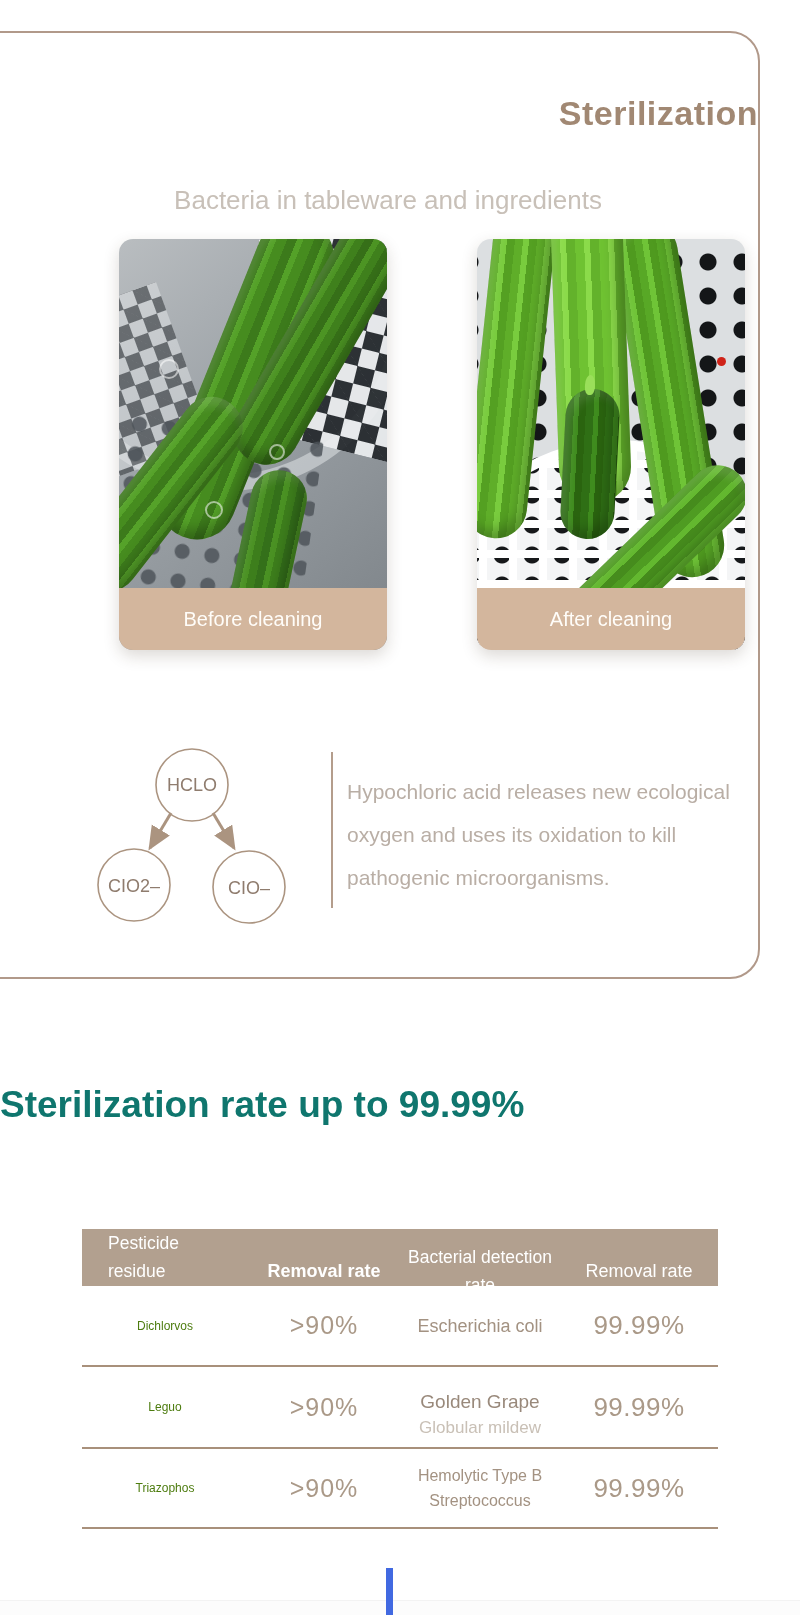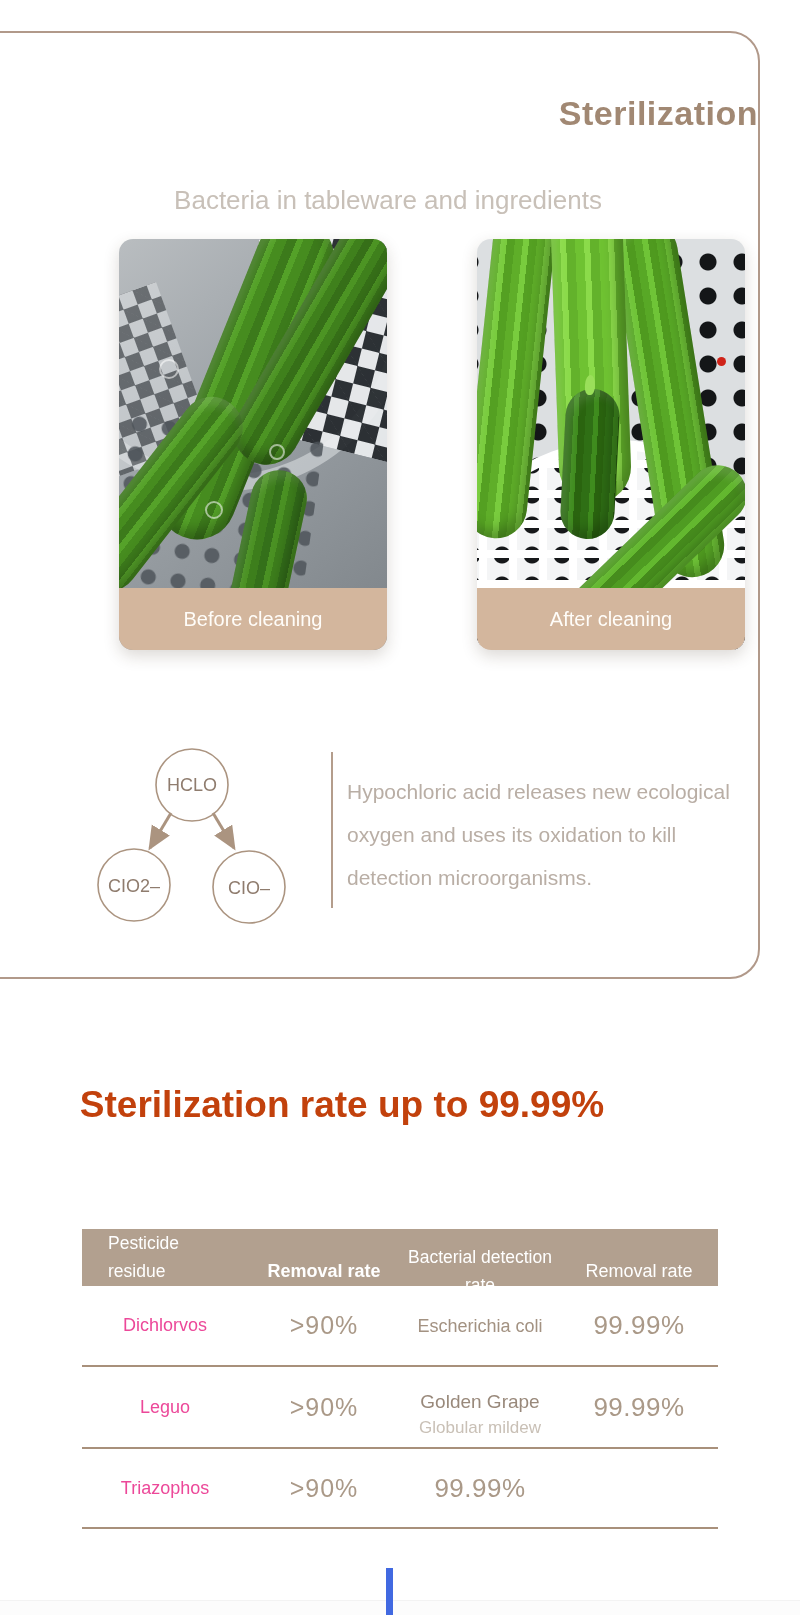--- a/index.html
+++ b/index.html
@@ -81,40 +81,40 @@
   
   .diagram{position:absolute;left:115px;top:712px;}
   .diagram circle{fill:none;stroke:#ab9480;stroke-width:1.6;}
   .diagram text{fill:#8f7c6e;font-size:18px;font-family:"Liberation Sans",sans-serif;}
   .diagram line{stroke:#ab9480;stroke-width:3;}
   .vdivider{position:absolute;left:359px;top:719px;width:2px;height:156px;background:#b49d8c;}
   .desc{position:absolute;left:375px;top:716px;width:405px;font-size:21px;line-height:43px;
         color:#b9aea5;}
 
   
-  .s2-title{position:absolute;left:0;top:1053px;width:684px;text-align:center;
-        font-size:37px;color:#c2410c;}
+  .s2-title{position:absolute;left:0;top:1053px;width:684px;
+        font-size:37px;color:#0f766e;}
   .s2-sub{position:absolute;left:0;top:1133px;width:800px;text-align:center;
         font-size:24px;color:#8c8378;}
 
   
   .rtable{position:absolute;left:82px;top:1229px;width:636px;}
   .thead{display:grid;grid-template-columns:166px 152px 160px 158px;height:57px;
         background:#b2a08f;color:#fff;align-items:center;}
   .thead .hc{font-size:17.5px;text-align:center;line-height:28px;}
   .thead .hc1{text-align:left;padding-left:26px;padding-right:14px;}
   .thead .hc2{font-weight:700;font-size:18px;}
   .thead .hc4{font-weight:500;font-size:18px;}
   .trow{display:grid;grid-template-columns:166px 152px 160px 158px;align-items:center;
         border-bottom:2px solid #a8907b;}
   .trow.r1{height:79px;}
   .trow.r2{height:80px;}
   .trow.r3{height:78px;}
   .tc{text-align:center;}
-  .pest{font-size:18px;color:#ec4899;}
+  .pest{font-size:12px;color:#4d7c0f;}
   .remv{font-size:25px;color:#aa9988;letter-spacing:1px;}
   .rate{font-size:26px;color:#aa9988;letter-spacing:.5px;}
   .bact{display:flex;flex-direction:column;justify-content:flex-start;line-height:26px;}
   .bact span{font-size:18px;color:#a39282;}
   .r2 .bact .b-main{font-size:19px;color:#99897b;margin-top:16px;}
   .r2 .bact .b-sub{font-size:17px;color:#c9c0b6;}
   .r3 .bact span{font-size:16px;line-height:25px;}
   .b-sub:empty{display:none;}
 
   
@@ -169,21 +169,21 @@
       <circle cx="47" cy="140" r="36"></circle>
       <circle cx="162" cy="142" r="36"></circle>
       <line x1="84" y1="68" x2="63" y2="103" marker-end="url(#ah)"></line>
       <line x1="126" y1="68" x2="147" y2="103" marker-end="url(#ah)"></line>
       <text x="105" y="46" text-anchor="middle">HCLO</text>
       <text x="47" y="147" text-anchor="middle">CIO2–</text>
       <text x="162" y="149" text-anchor="middle">CIO–</text>
     </svg>
 
     <div class="vdivider"></div>
-    <p class="desc">Hypochloric acid releases new ecological oxygen and uses its oxidation to kill detection microorganisms.</p>
+    <p class="desc">Hypochloric acid releases new ecological oxygen and uses its oxidation to kill pathogenic microorganisms.</p>
   </section>
 
   <h2 class="s2-title">Sterilization rate up to 99.99%</h2>
 
   <div class="rtable">
     <div class="thead">
       <div class="hc hc1">Pesticide residue detection rate</div>
       <div class="hc hc2">Removal rate</div>
       <div class="hc hc3">Bacterial detection rate</div>
       <div class="hc hc4">Removal rate</div>
@@ -205,19 +205,23 @@
       <div class="tc bact">
         <span class="b-main">Golden Grape</span>
         <span class="b-sub">Globular mildew</span>
       </div>
       <div class="tc rate">99.99%</div>
     </div>
 
     <div class="trow r3">
       <div class="tc pest">Triazophos</div>
       <div class="tc remv">&gt;90%</div>
+      <div class="tc bact">
+        <span class="b-main">Hemolytic Type B</span>
+        <span class="b-sub">Streptococcus</span>
+      </div>
       <div class="tc rate">99.99%</div>
     </div>
   </div>
 
   <div class="bottom-strip"></div>
   <div class="blue-line"></div>
 </div>
 
 </body></html>

